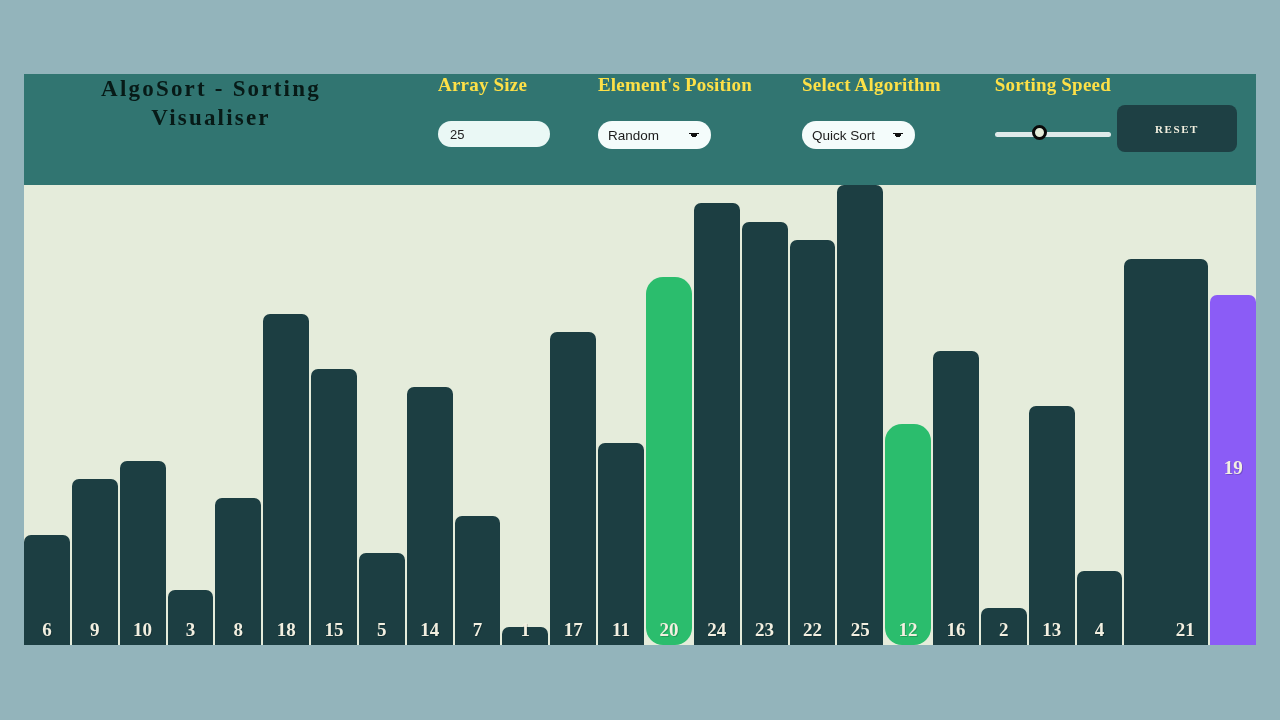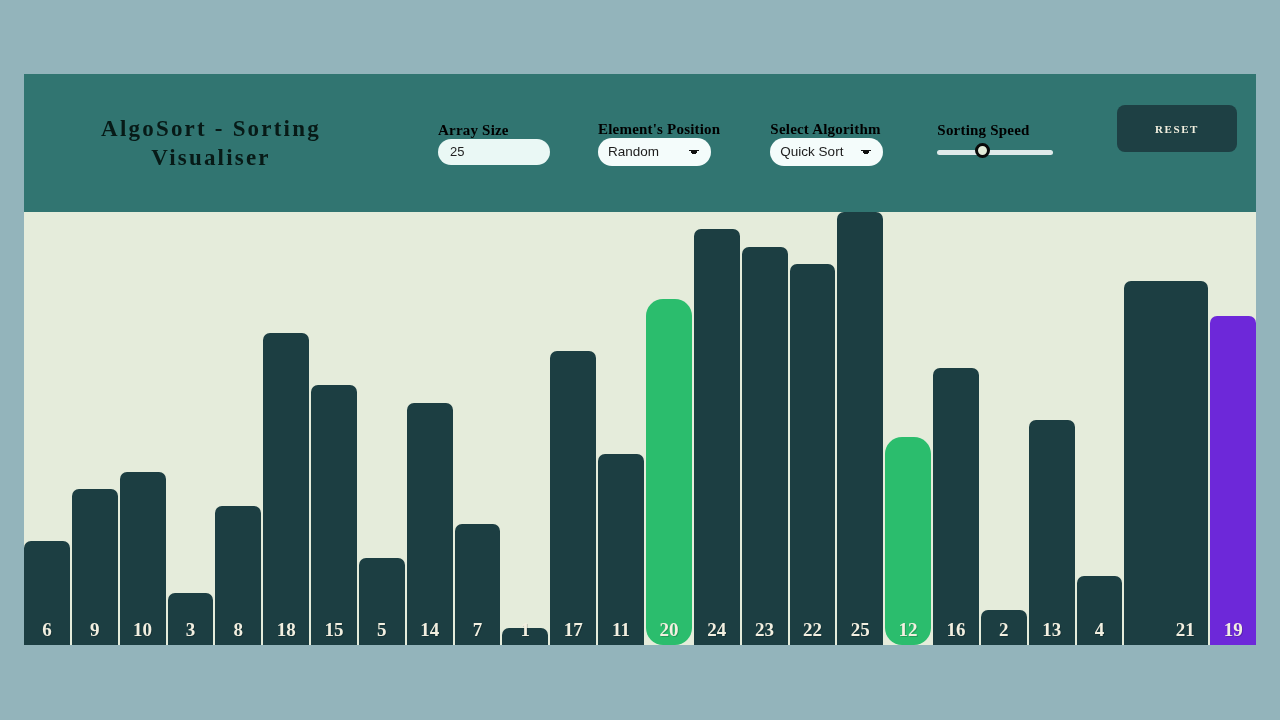--- a/index.html
+++ b/index.html
@@ -19,24 +19,24 @@
     left: 24px;
     top: 74px;
     width: 1232px;
     height: 571px;
     display: flex;
     flex-direction: column;
   }
 
   
   #header {
-    height: 138px;
+    height: 111px;
     background: #317571;
     display: flex;
-    align-items: center;
+    align-items: flex-start;
     flex: 0 0 auto;
     position: relative;
   }
 
   #title {
     width: 330px;
     margin-left: 22px;
     text-align: center;
     font-family: "Liberation Serif", serif;
     font-weight: bold;
@@ -48,24 +48,24 @@
 
   .control {
     display: flex;
     flex-direction: column;
     align-items: flex-start;
     justify-content: center;
   }
   .control-label {
     font-family: "Liberation Serif", serif;
     font-weight: bold;
-    font-size: 15px;
-    color: #000000;
+    font-size: 19px;
+    color: #fde047;
     letter-spacing: 0.2px;
-    margin-bottom: 0;
+    margin-bottom: 25px;
     white-space: nowrap;
   }
 
   
   #ctl-array-size { margin-left: 62px; }
   #array-size-input {
     width: 112px;
     height: 26px;
     box-sizing: border-box;
     border: none;
@@ -168,21 +168,21 @@
     margin-right: 2px;
     border-radius: 7px 7px 0 0;
     background: #1c3e42;
     display: flex;
     align-items: flex-end;
     justify-content: center;
     position: relative;
   }
   .bar:last-child { margin-right: 0; }
   .bar.state-green { background: #2bbd6d; border-radius: 17px; }
-  .bar.state-red   { background: #6d28d9; }
+  .bar.state-red   { background: #8b5cf6; align-items: center; }
 
   .bar-label {
     font-family: "Liberation Serif", serif;
     font-weight: bold;
     font-size: 19px;
     color: #f2efe0;
     text-shadow: 1px 1px 0 rgba(0,0,0,0.18);
     margin-bottom: 4px;
     user-select: none;
   }

